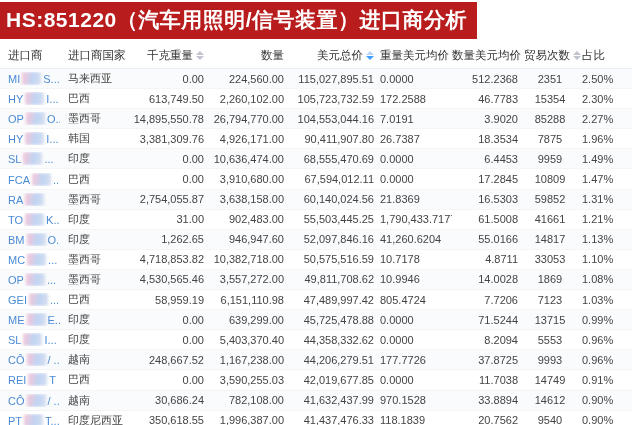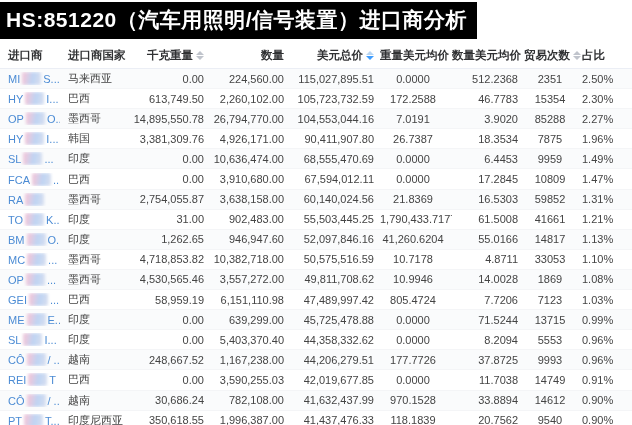--- a/index.html
+++ b/index.html
@@ -2,46 +2,46 @@
 <html><head>
 <meta charset="utf-8">
 <style>
   * { box-sizing: border-box; margin: 0; padding: 0; }
   html, body { width: 632px; height: 425px; overflow: hidden; background: #fff;
     font-family: "Liberation Sans", "DejaVu Sans", sans-serif; }
   .title-bar {
     display: inline-block;
     margin: 2px 0 0 0;
     padding: 4px 10px 5px 6px;
-    background: #000000;
+    background: #b91c1c;
     color: #ffffff;
     font-size: 21px;
     font-weight: bold;
     letter-spacing: 0.5px;
     white-space: nowrap;
   }
   .table { width: 632px; margin-top: 4px; font-size: 11px; color: #444; }
   .thead, .tr { display: flex; align-items: center; }
   .thead {
     height: 26px;
-    font-weight: bold;
+    font-weight: normal;
     color: #303133;
     font-size: 11.5px;
     border-bottom: 1px solid #ebeef5;
     background: #fff;
   }
   .tr { height: 20.1px; border-bottom: 1px solid #f4f5f7; }
   .tr:nth-child(odd) { background: #fafbfc; }
   .th, .td { overflow: hidden; white-space: nowrap; }
   .c0 { width: 60px; padding-left: 8px; text-align: left; }
   .c1 { width: 70px; padding-left: 8px; text-align: left; }
   .c2 { width: 80px; padding-right: 6px; text-align: right; }
   .c3 { width: 80px; padding-right: 6px; text-align: right; }
   .c4 { width: 90px; padding-right: 6px; text-align: right; }
-  .c5 { width: 72px; padding-right: 6px; text-align: center; }
+  .c5 { width: 72px; padding-right: 6px; text-align: left; }
   .c6 { width: 72px; padding-right: 6px; text-align: right; }
   .c7 { width: 58px; padding-right: 6px; text-align: center; }
   .c8 { width: 50px; padding-right: 12px; text-align: left; }
   .importer { color: #4b8bd4; }
   .importer .sfx { color: #4b8bd4; }
   .redact {
     display: inline-block;
     width: 19px; height: 13px;
     margin: 0 2px -2px 2px;
     border-radius: 2px;

